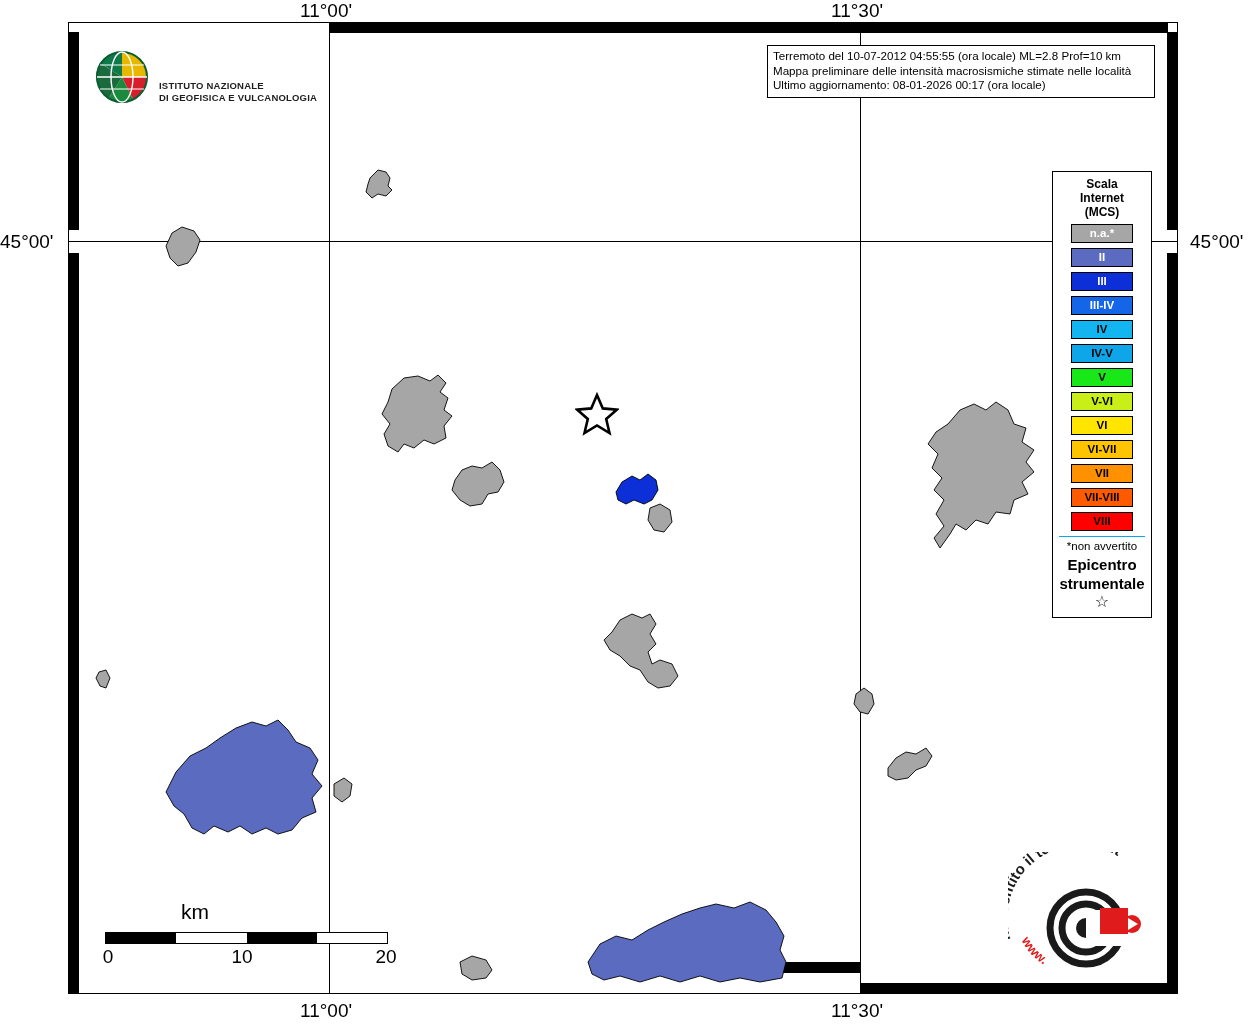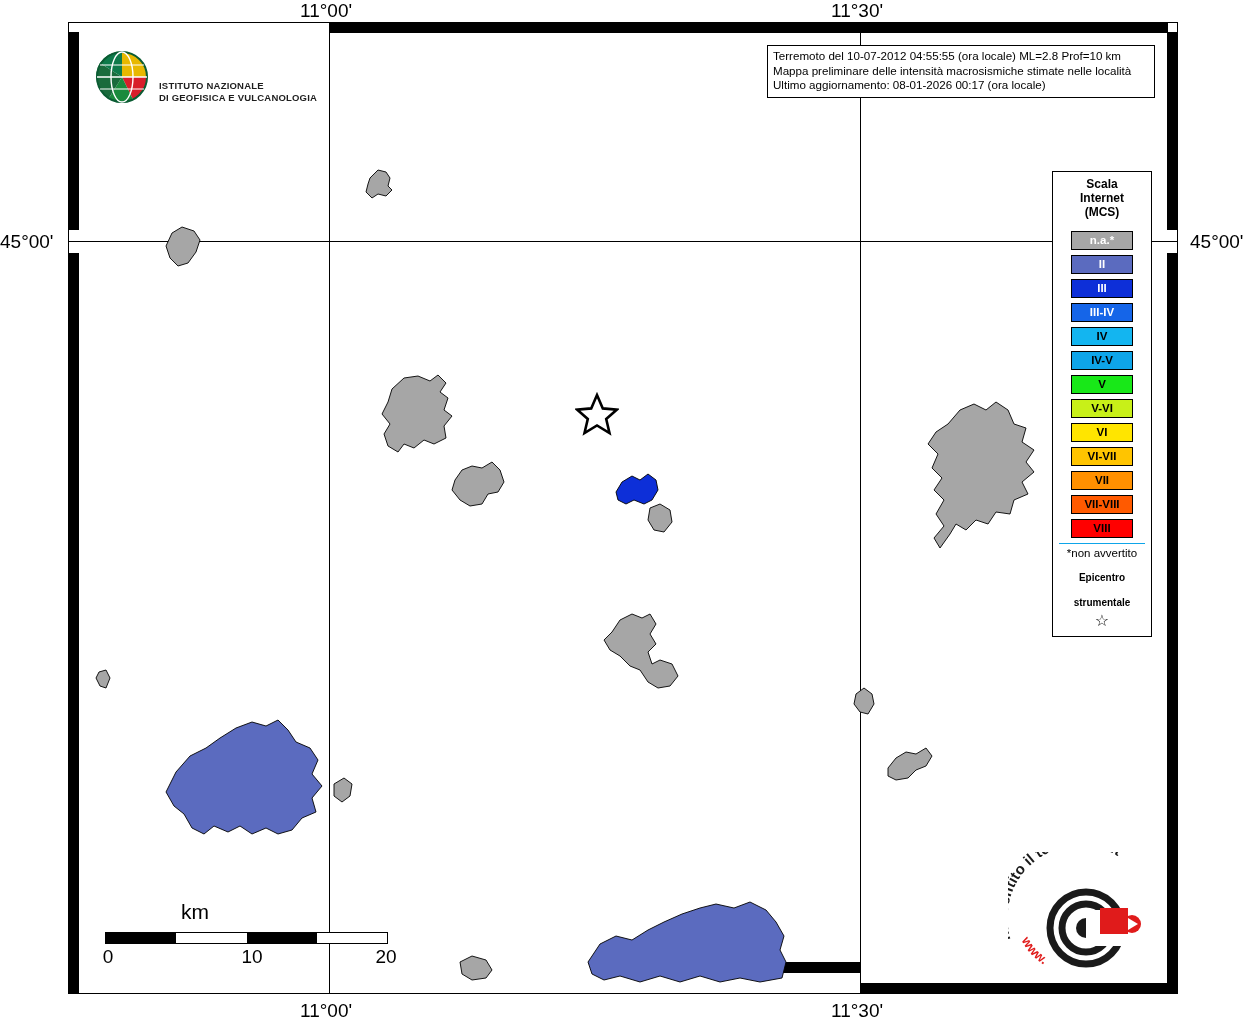--- a/index.html
+++ b/index.html
@@ -121,45 +121,45 @@
     padding: 5px 0 7px 0;
     text-align: center;
   }
   .legend-title {
     font-size: 12px;
     font-weight: bold;
     line-height: 14px;
     color: #000;
   }
   .legend-items {
-    margin-top: 12px;
+    margin-top: 5px;
   }
   .legend-item {
     width: 62px;
     height: 19px;
     margin: 0 auto 5px auto;
     border: 1px solid #000;
     box-sizing: border-box;
     font-size: 11.5px;
     font-weight: bold;
     line-height: 17px;
     color: #000;
   }
   .legend-note {
     font-size: 11.5px;
     color: #000;
     border-top: 1px solid #0ea5e9;
     margin: 2px 6px 0 6px;
     padding-top: 3px;
   }
   .legend-epi-title {
-    font-size: 10px;
+    font-size: 15px;
     font-weight: bold;
     line-height: 13px;
-    margin-top: 12px;
+    margin-top: 6px;
     color: #000;
   }
   .legend-star {
     margin-top: 4px;
     font-size: 16px;
     line-height: 16px;
     color: #000;
   }
 
   
@@ -342,21 +342,21 @@
   <div class="scalebar">
     <div class="scalebar-title">km</div>
     <div class="scalebar-bar">
       <div class="sb-seg sb-black"></div>
       <div class="sb-seg sb-white"></div>
       <div class="sb-seg sb-black"></div>
       <div class="sb-seg sb-white"></div>
     </div>
     <div class="scalebar-labels">
       <span style="left:3px">0</span>
-      <span style="left:147px">10</span>
+      <span style="left:137px">10</span>
       <span style="left:281px">20</span>
     </div>
   </div>
 
   <svg class="watermark" viewBox="0 0 150 125">
     <defs>
       <path id="arcTop" d="M 6,96 A 72,72 0 0 1 138,36" fill="none"></path>
       <path id="arcBot" d="M 10,80 A 62,62 0 0 0 66,122" fill="none"></path>
     </defs>
 

